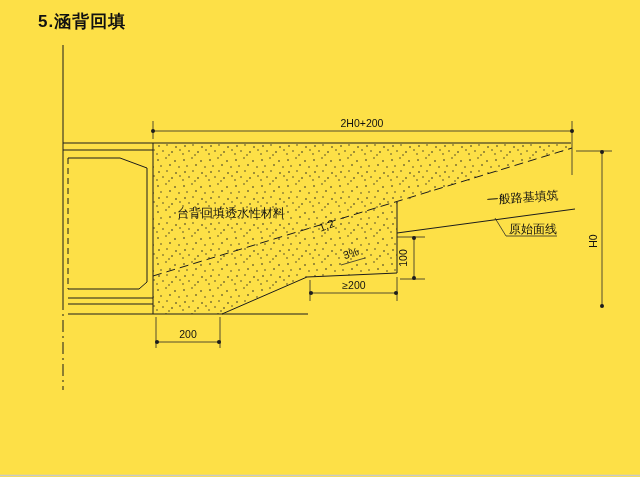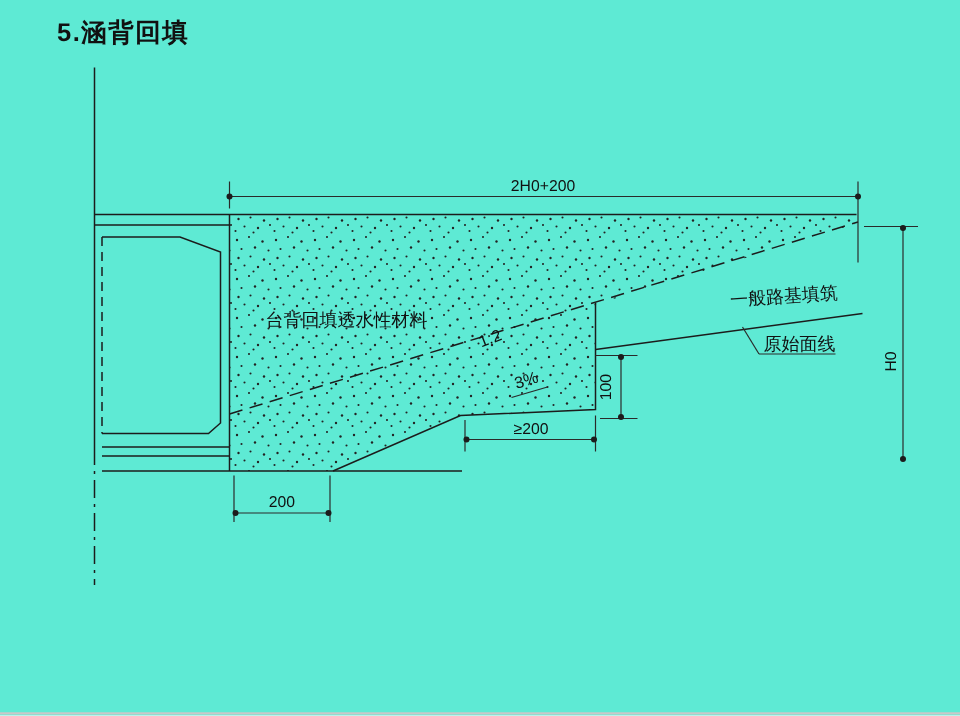--- a/index.html
+++ b/index.html
@@ -1,19 +1,19 @@
 <!DOCTYPE html>
 <html><head>
 <meta charset="utf-8">
 <style>
   html,body{margin:0;padding:0;background:#ffffff;}
   .page{
     position:relative;
     width:640px;height:477px;
-    background:#5eead4;
+    background:#fde047;
     font-family:"Liberation Sans", sans-serif;
     overflow:hidden;
   }
   svg{position:absolute;left:0;top:0;}
   .drawline{stroke:#1c1c1c;stroke-width:1;fill:none;}
   .thinline{stroke:#2a2a2a;stroke-width:0.8;fill:none;}
   .dim-dot{fill:#1c1c1c;stroke:none;}
   text{fill:#111111;}
   .heading-text{font-size:17px;font-weight:bold;letter-spacing:1px;}
   .cjk-label{font-size:12px;}

